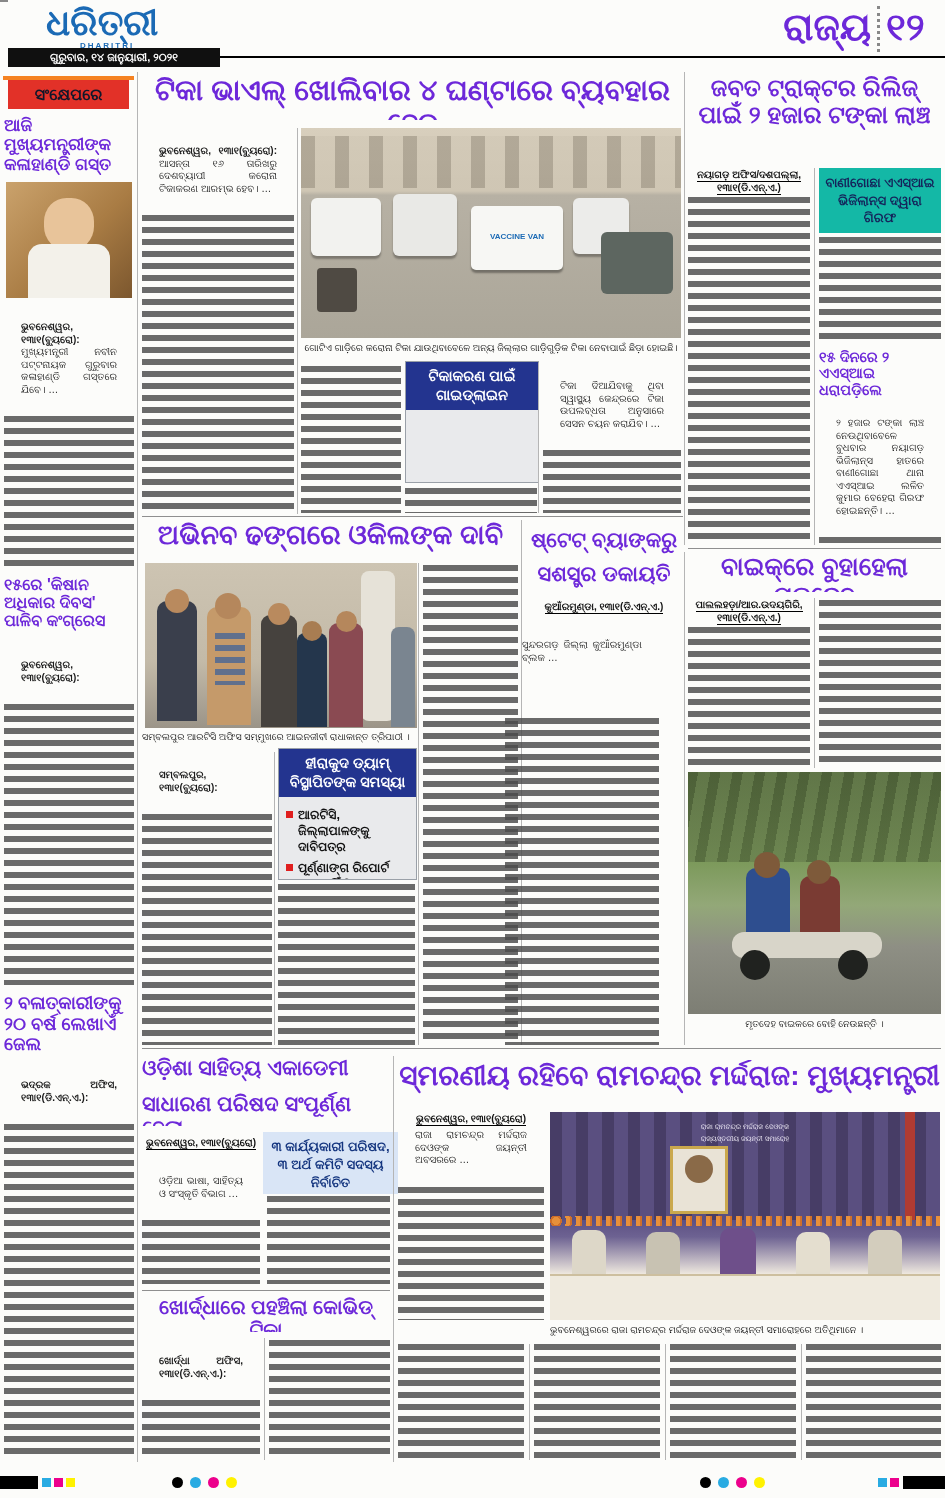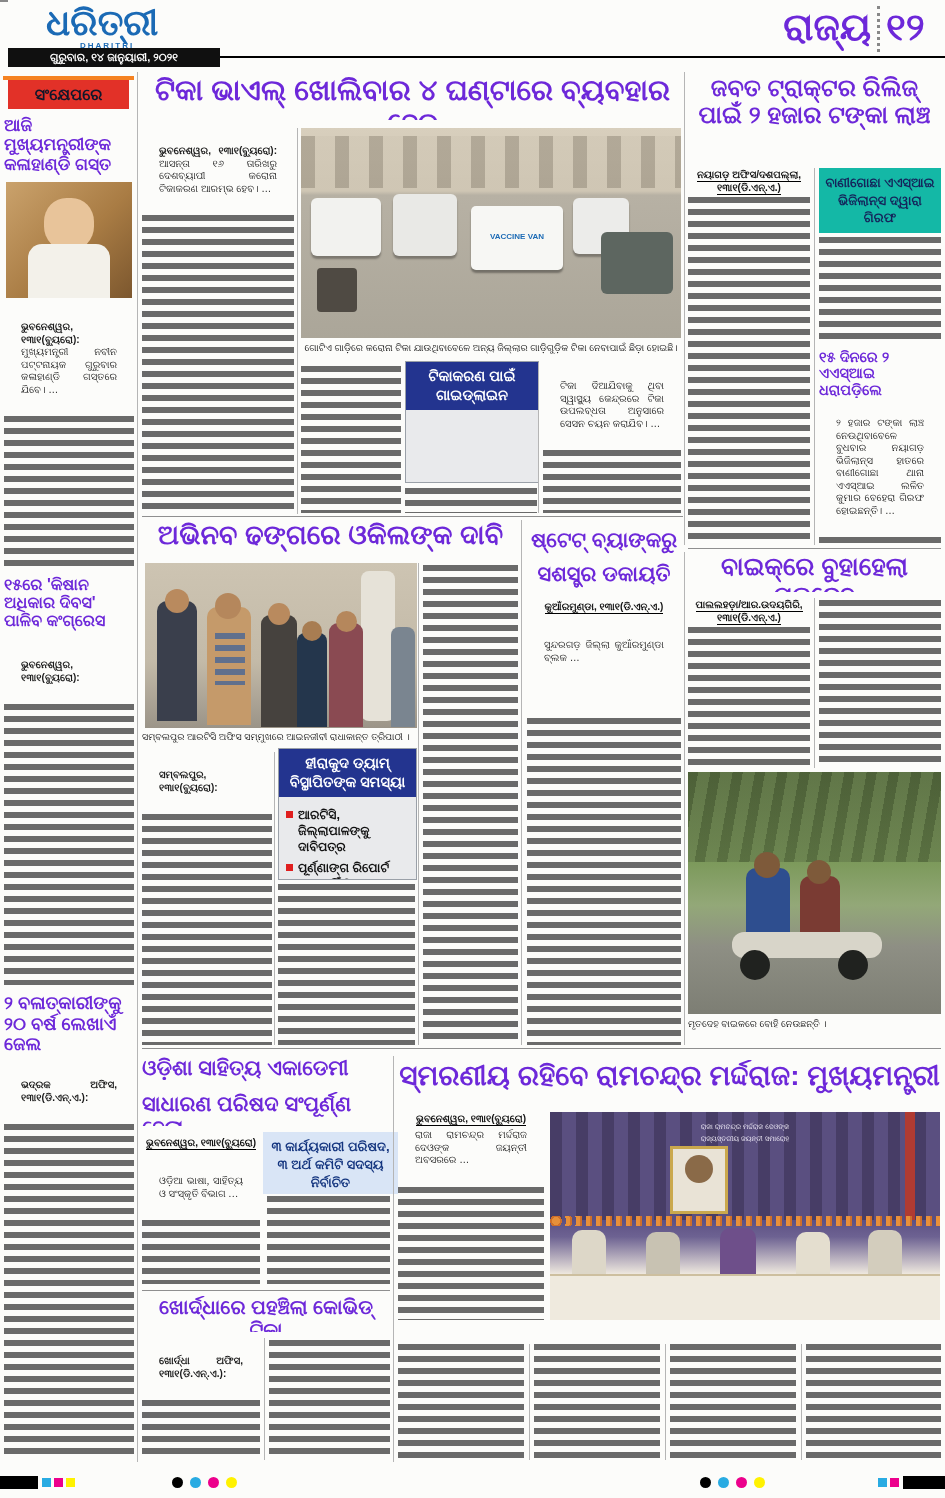--- a/index.html
+++ b/index.html
@@ -171,21 +171,21 @@
     </div>
   </div>
   <div class="abs fill-fixed" style="left:278px;top:884px;width:137px;height:161px;"></div>
   <div class="vrule" style="left:418px;top:563px;height:482px;"></div>
   <div class="abs fill-fixed" style="left:423px;top:565px;width:95px;height:478px;"></div>
 
   <div class="vrule" style="left:521px;top:520px;height:525px;"></div>
   <div class="abs hl center" style="left:527px;top:528px;width:154px;height:34px;font-size:21px;">ଷ୍ଟେଟ୍ ବ୍ୟାଙ୍କରୁ</div>
   <div class="abs hl center" style="left:527px;top:562px;width:154px;height:34px;font-size:21px;">ସଶସ୍ତ୍ର ଡକାୟତି</div>
   <div class="abs dateline" style="left:527px;top:600px;width:154px;"><span>କୁଆଁରମୁଣ୍ଡା, ୧୩ା୧(ଡି.ଏନ୍.ଏ.)</span></div>
-  <div class="abs col" style="left:527px;top:622px;width:154px;height:423px;gap:34px;">
+  <div class="abs col" style="left:505px;top:622px;width:154px;height:423px;gap:34px;">
     <p class="body-txt"><span>ସୁନ୍ଦରଗଡ଼ ଜିଲ୍ଲା କୁଆଁରମୁଣ୍ଡା ବ୍ଲକ …</span></p>
     <div class="fill"></div>
   </div>
   <div class="vrule" style="left:684px;top:552px;height:493px;"></div>
 
   <div class="abs hl center" style="left:688px;top:552px;width:253px;height:40px;font-size:25px;">ବାଇକ୍‌ରେ ବୁହାହେଲା ମୃତଦେହ</div>
   <div class="abs col" style="left:688px;top:598px;width:122px;height:170px;">
     <div class="dateline"><span>ପାଲଲହଡ଼ା/ଆର.ଉଦୟଗିରି, ୧୩ା୧(ଡି.ଏନ୍.ଏ.)</span></div>
     <div class="fill"></div>
   </div>
@@ -196,21 +196,21 @@
        background:linear-gradient(to bottom,#5d7245 0%,#7d9a5c 38%,#93a878 55%,#8e8f84 72%,#7d7e74 100%);">
     <div class="abs" style="left:0;top:0;width:253px;height:90px;background:repeating-linear-gradient(100deg,#42542f 0 10px,#63794a 10px 22px);opacity:.6;"></div>
     <div class="abs" style="left:58px;top:96px;width:44px;height:70px;background:#2e4e8f;border-radius:10px 10px 4px 4px;"></div>
     <div class="abs" style="left:66px;top:80px;width:26px;height:26px;border-radius:50%;background:#7e5a3a;"></div>
     <div class="abs" style="left:112px;top:104px;width:40px;height:62px;background:#7a3b33;border-radius:10px 10px 4px 4px;"></div>
     <div class="abs" style="left:119px;top:88px;width:24px;height:24px;border-radius:50%;background:#7e5a3a;"></div>
     <div class="abs" style="left:44px;top:160px;width:150px;height:26px;border-radius:12px;background:#d8d5c9;"></div>
     <div class="abs" style="left:52px;top:178px;width:30px;height:30px;border-radius:50%;background:#20221f;"></div>
     <div class="abs" style="left:150px;top:178px;width:30px;height:30px;border-radius:50%;background:#20221f;"></div>
   </div>
-  <div class="abs caption" style="left:688px;top:1018px;width:253px;height:15px;">ମୃତଦେହ ବାଇକରେ ବୋହି ନେଉଛନ୍ତି ।</div>
+  <div class="abs caption" style="left:688px;top:1018px;width:253px;height:15px;text-align:center;">ମୃତଦେହ ବାଇକରେ ବୋହି ନେଉଛନ୍ତି ।</div>
 
   <div class="hrule" style="left:142px;top:1048px;width:799px;"></div>
 
   <div class="abs hl" style="left:142px;top:1056px;width:248px;height:34px;font-size:21px;">ଓଡ଼ିଶା ସାହିତ୍ୟ ଏକାଡେମୀ</div>
   <div class="abs hl" style="left:142px;top:1092px;width:248px;height:34px;font-size:21px;">ସାଧାରଣ ପରିଷଦ ସଂପୂର୍ଣ୍ଣ ହେଲା</div>
   <div class="abs dateline" style="left:142px;top:1136px;width:118px;"><span>ଭୁବନେଶ୍ୱର, ୧୩ା୧(ବ୍ୟୁରୋ)</span></div>
   <div class="abs acad-box" style="left:263px;top:1132px;width:127px;height:50px;">୩ କାର୍ଯ୍ୟକାରୀ ପରିଷଦ, ୩ ଅର୍ଥ କମିଟି ସଦସ୍ୟ ନିର୍ବାଚିତ</div>
   <div class="abs col" style="left:142px;top:1158px;width:118px;height:126px;font-family:Liberation Serif, serif;">
     <p class="body-txt"><span>ଓଡ଼ିଆ ଭାଷା, ସାହିତ୍ୟ ଓ ସଂସ୍କୃତି ବିଭାଗ …</span></p>
     <div class="fill"></div>
@@ -244,20 +244,21 @@
     </div>
     <div class="abs" style="left:355px;top:0;width:10px;height:108px;background:#b03b32;"></div>
     <div class="abs" style="left:0;top:104px;width:390px;height:10px;background:repeating-radial-gradient(circle at 6px 5px,#e8903a 0 4px,#cf6f2a 4px 6px,transparent 6px 10px);"></div>
     <div class="abs" style="left:22px;top:118px;width:34px;height:48px;border-radius:10px 10px 0 0;background:#ddd7c8;"></div>
     <div class="abs" style="left:96px;top:120px;width:34px;height:46px;border-radius:10px 10px 0 0;background:#c8c2b2;"></div>
     <div class="abs" style="left:170px;top:116px;width:36px;height:50px;border-radius:10px 10px 0 0;background:#6e4f8a;"></div>
     <div class="abs" style="left:246px;top:120px;width:34px;height:46px;border-radius:10px 10px 0 0;background:#e4decf;"></div>
     <div class="abs" style="left:318px;top:118px;width:34px;height:48px;border-radius:10px 10px 0 0;background:#d3cdbd;"></div>
     <div class="abs" style="left:0;top:162px;width:390px;height:46px;background:#efeade;border-top:2px solid #cdbf9f;"></div>
   </div>
+  <div class="abs caption" style="left:550px;top:1324px;width:391px;height:15px;">ଭୁବନେଶ୍ୱରରେ ରାଜା ରାମଚନ୍ଦ୍ର ମର୍ଦ୍ଦରାଜ ଦେଓଙ୍କ ଜୟନ୍ତୀ ସମାରୋହରେ ଅତିଥିମାନେ ।</div>
 
   <div class="abs fill-fixed" style="left:398px;top:1344px;width:126px;height:116px;"></div>
   <div class="vrule" style="left:529px;top:1344px;height:116px;"></div>
   <div class="abs fill-fixed" style="left:534px;top:1344px;width:126px;height:116px;"></div>
   <div class="vrule" style="left:665px;top:1344px;height:116px;"></div>
   <div class="abs fill-fixed" style="left:670px;top:1344px;width:126px;height:116px;"></div>
   <div class="vrule" style="left:801px;top:1344px;height:116px;"></div>
   <div class="abs fill-fixed" style="left:806px;top:1344px;width:135px;height:116px;"></div>
 
   <div class="abs" style="left:0;top:1476px;width:38px;height:13px;background:#000;"></div>

